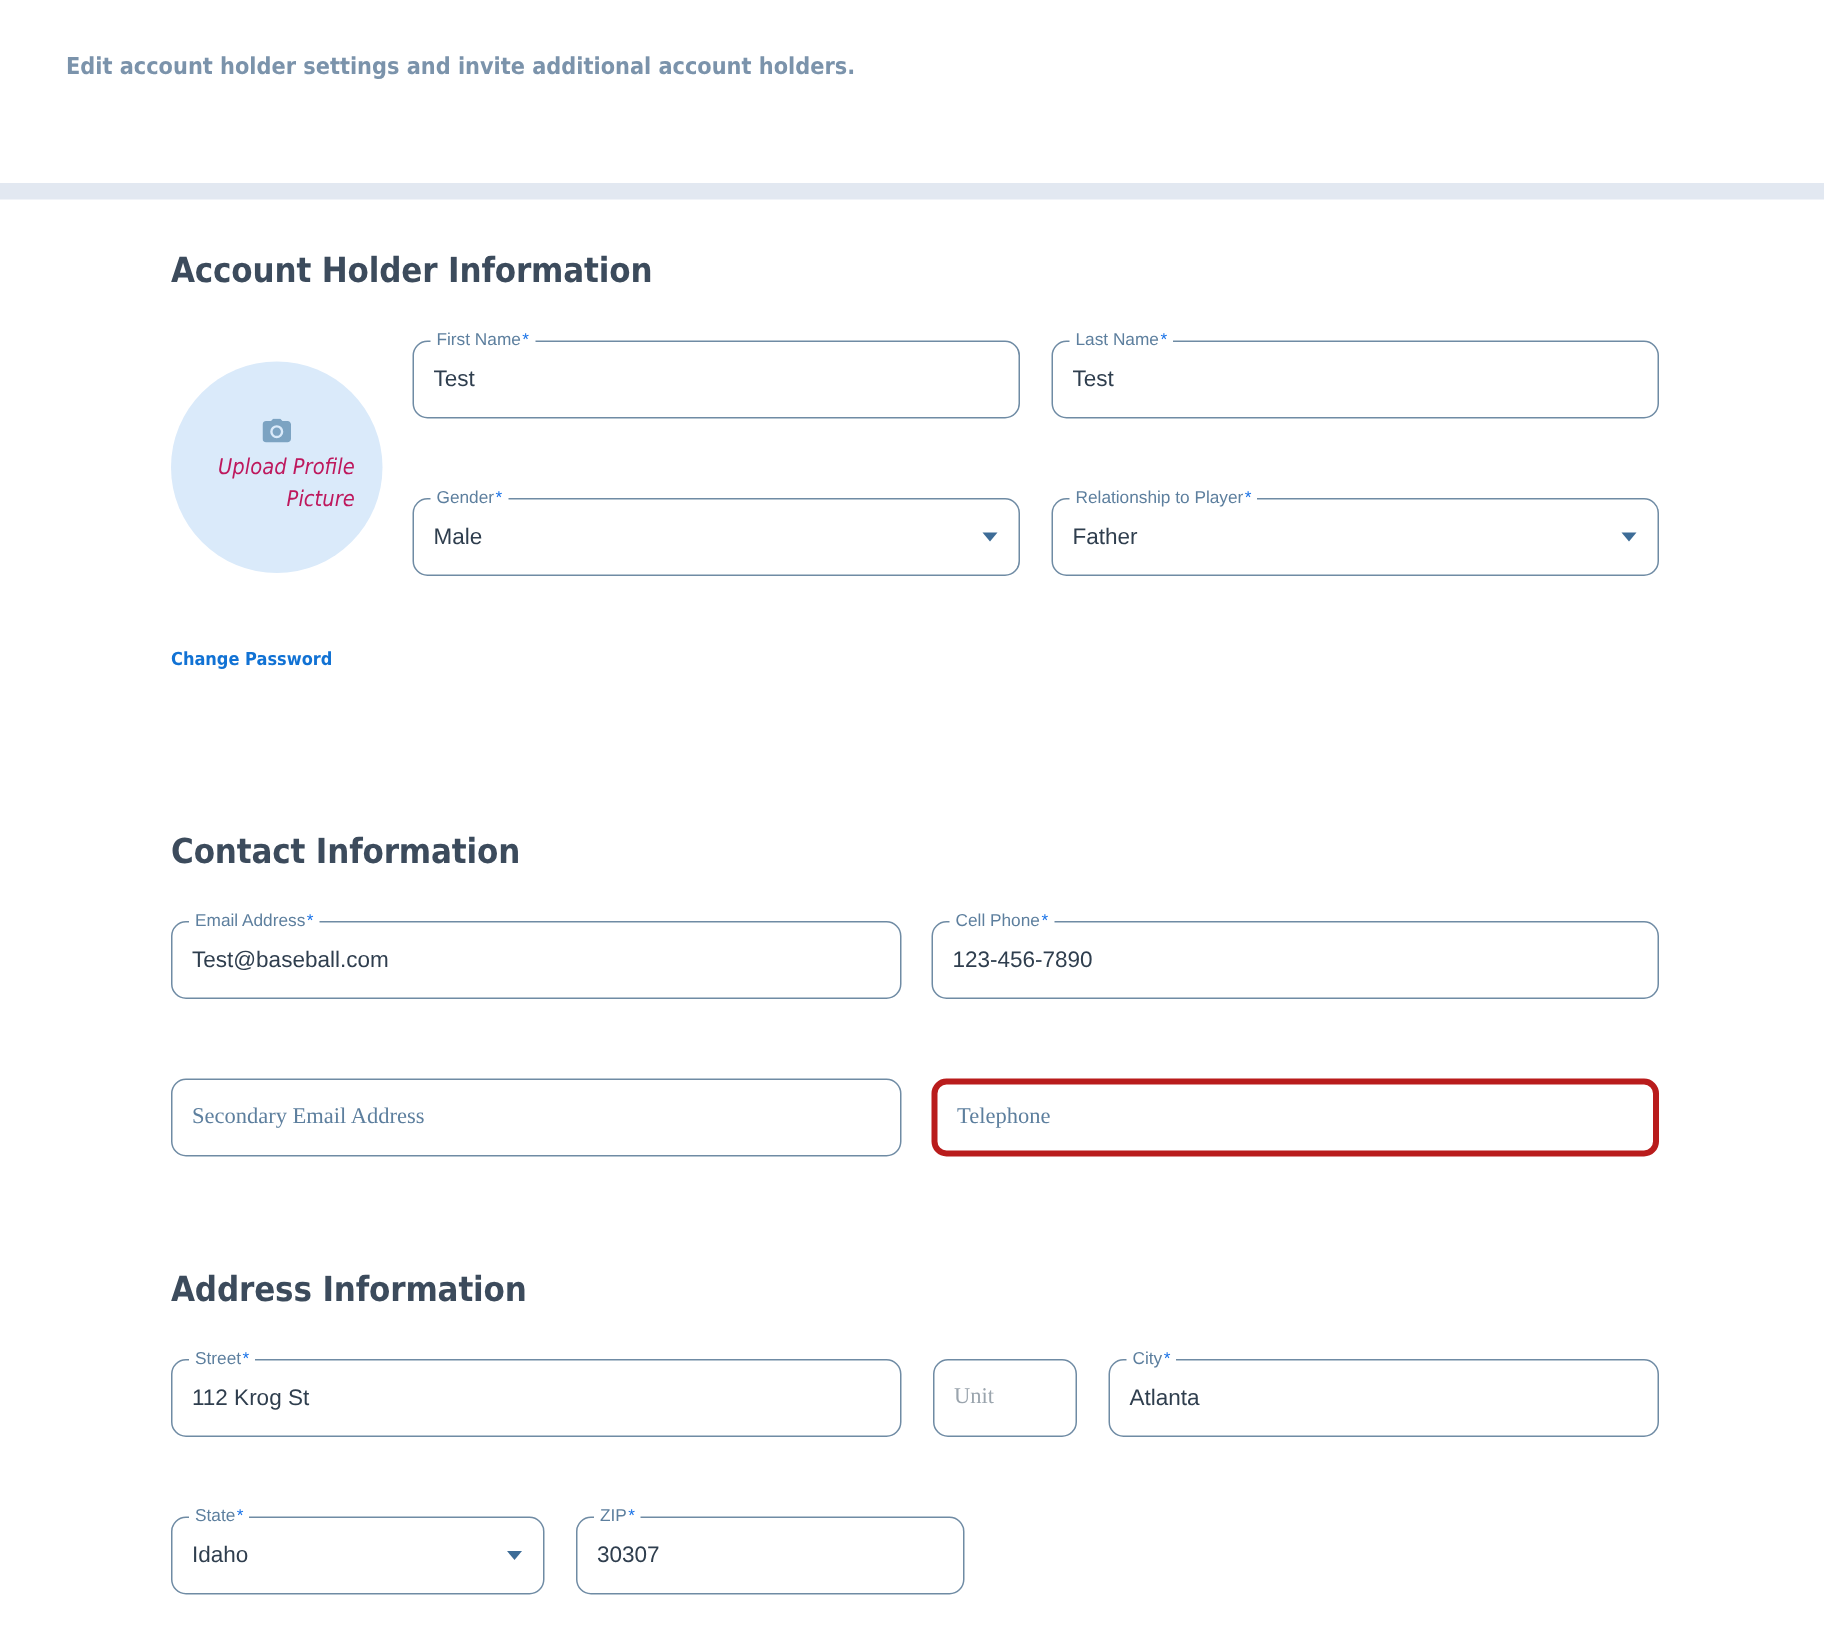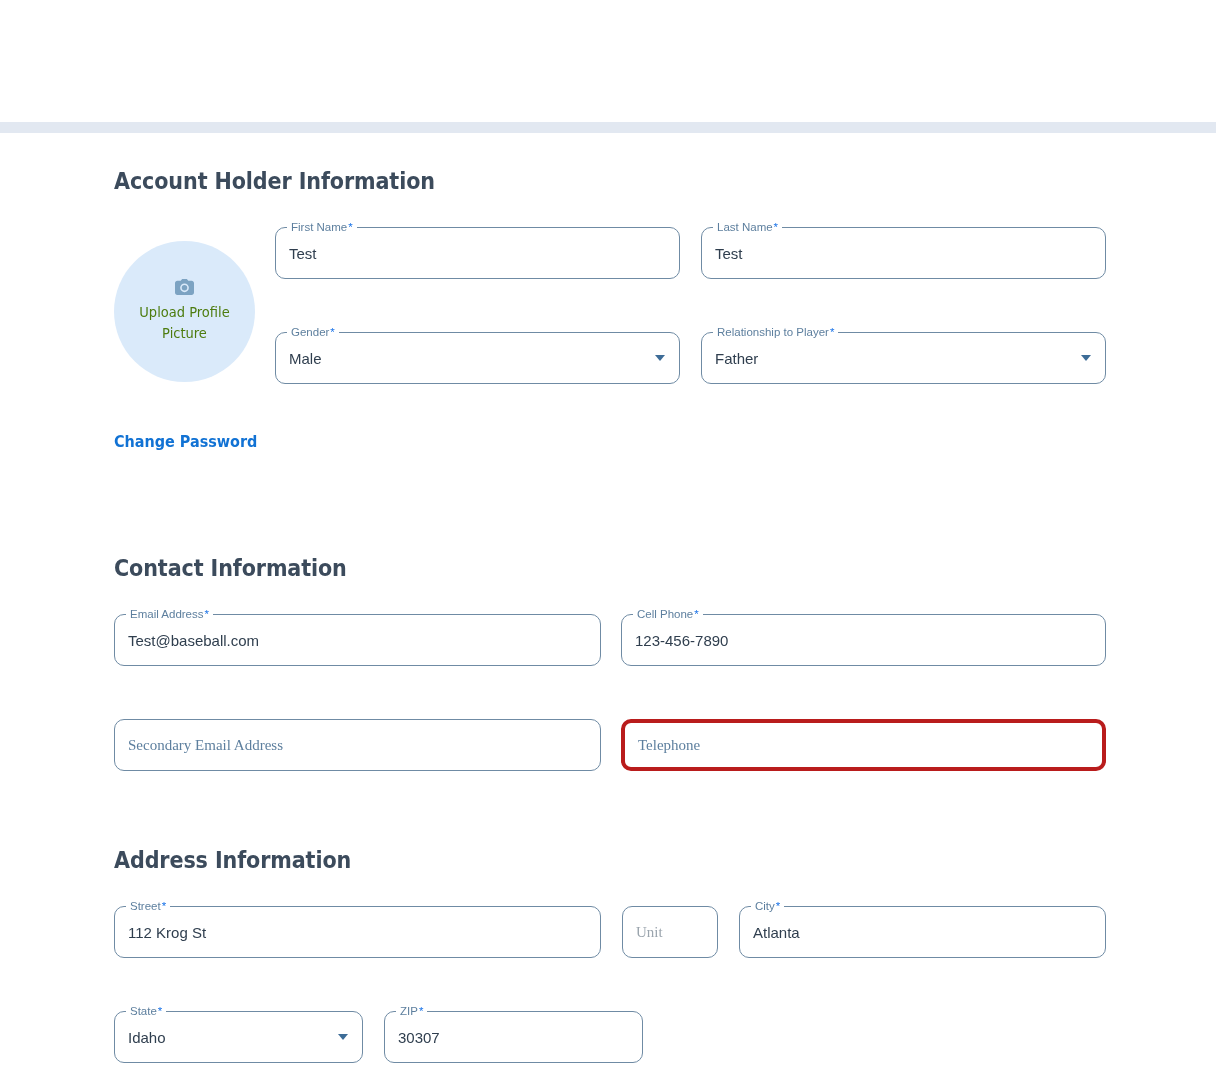--- a/index.html
+++ b/index.html
@@ -139,42 +139,44 @@
     cursor: pointer;
   }
   .avatar .cam {
     margin-bottom: 7px;
     line-height: 0;
   }
   .avatar .cam svg { display: block; }
   .avatar .cap {
     font-family: "DejaVu Sans Condensed", "Liberation Sans Narrow", "Liberation Sans", sans-serif;
     font-size: 14.5px;
-    color: #4d7c0f;
-    text-align: center;
+    color: #be185d;
+    text-align: right;
     line-height: 1.45;
     max-width: 104px;
+    font-style: italic;
   }
 
   
   .link {
     position: absolute;
     font-family: "DejaVu Sans Condensed", "Liberation Sans Narrow", "Liberation Sans", sans-serif;
-    font-size: 16px;
+    font-size: 12px;
     font-weight: 700;
     color: #1172d4;
     cursor: pointer;
     text-decoration: none;
     white-space: nowrap;
   }
 </style>
 </head>
 <body>
 
 <div class="page-header">
+  <p class="page-subtitle">Edit account holder settings and invite additional account holders.</p>
 </div>
 <div class="header-band"></div>
 
 <div class="content">
 
   <div class="section-title" style="position:absolute; left:114px; top:36px;">Account Holder Information</div>
 
   <div class="avatar" style="left:114px; top:108px;">
     <span class="cam">
       <svg width="19" height="16" viewBox="0 0 24 20" fill="#7ca3c2" xmlns="http://www.w3.org/2000/svg">

